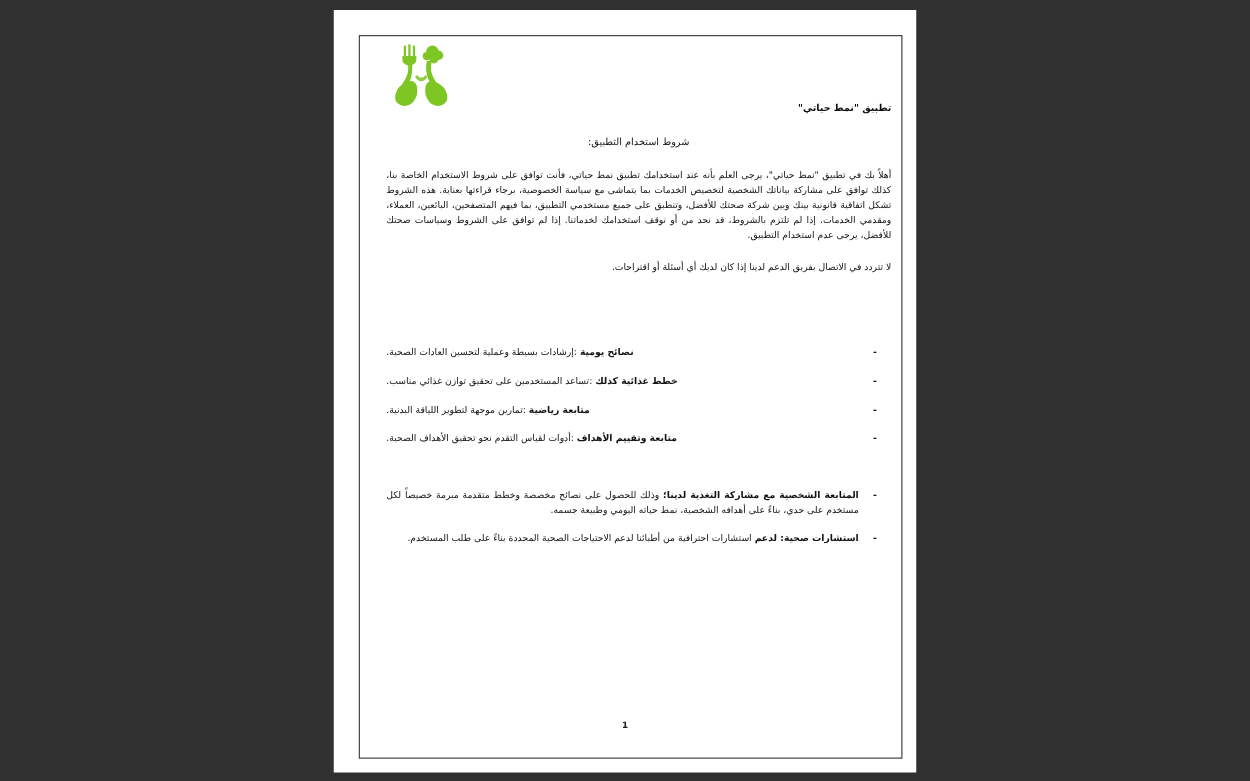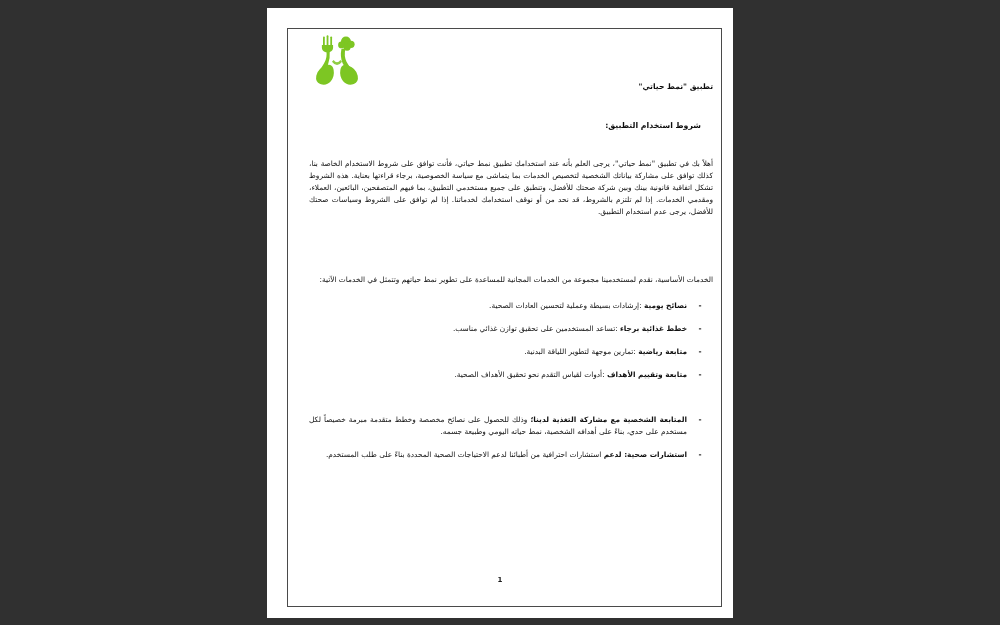--- a/index.html
+++ b/index.html
@@ -70,24 +70,24 @@
     margin: 0;
     padding: 0;
     text-align: right;
     font-weight: bold;
     font-size: 7.6px;
     line-height: 1.35;
     color: #0d0d0d;
     letter-spacing: 0;
   }
   .section-heading {
-    margin: 12px;
-    padding: 0;
-    text-align: right;
-    font-weight: bold;
+    margin: 0;
+    padding: 0;
+    text-align: center;
+    font-weight: normal;
     font-size: 7.8px;
     line-height: 1.35;
     color: #0d0d0d;
   }
   .body-par {
     margin: 0;
     padding: 0;
     text-align: justify;
     text-align-last: right;
     font-size: 7.4px;
@@ -119,21 +119,21 @@
     width: 26px;
     text-align: center;
     font-size: 7.4px;
     line-height: 1.62;
     color: #111;
     font-weight: bold;
     padding-top: 0px;
   }
   .bullet-text {
     flex: 1 1 auto;
-    text-align: right;
+    text-align: left;
     font-size: 7.4px;
     line-height: 1.62;
     color: #111;
   }
   .bullet-text.justified {
     text-align: justify;
     text-align-last: right;
   }
   .bullet-text b { font-weight: bold; }
 
@@ -194,43 +194,43 @@
       <div class="sp-title"></div>
 
       <div class="section-heading">شروط استخدام التطبيق:</div>
 
       <div class="sp-2"></div>
 
       <p class="body-par">أهلاً بك في تطبيق "نمط حياتي"، يرجى العلم بأنه عند استخدامك تطبيق نمط حياتي، فأنت توافق على شروط الاستخدام الخاصة بنا، كذلك توافق على مشاركة بياناتك الشخصية لتخصيص الخدمات بما يتماشى مع سياسة الخصوصية، برجاء قراءتها بعناية. هذه الشروط تشكل اتفاقية قانونية بينك وبين شركة صحتك للأفضل، وتنطبق على جميع مستخدمي التطبيق، بما فيهم المتصفحين، البائعين، العملاء، ومقدمي الخدمات. إذا لم تلتزم بالشروط، قد نحد من أو نوقف استخدامك لخدماتنا. إذا لم توافق على الشروط وسياسات صحتك للأفضل، يرجى عدم استخدام التطبيق.</p>
 
       <div class="sp-2"></div>
 
-
-      <div class="sp-2"></div>
-
-
-      <div class="sp-2"></div>
-
-
-      <div class="sp-2"></div>
-
-      <p class="body-par">الخدمات الأساسية، نقدم لمستخدمينا مجموعة من الخدمات المجانية للمساعدة على تطوير نمط حياتهم وتتمثل في الخدمات الآتية:</p>
+      <p class="body-par plain-right">لا تتردد في الاتصال بفريق الدعم لدينا إذا كان لديك أي أسئلة أو اقتراحات.</p>
+
+      <div class="sp-2"></div>
+
+
+      <div class="sp-2"></div>
+
+
+      <div class="sp-2"></div>
+
 
       <div class="sp-2"></div>
 
       <div class="bullet-list">
 
         <div class="bullet-row">
           <span class="bullet-mark">-</span>
           <span class="bullet-text"><b>نصائح يومية</b><span> :إرشادات بسيطة وعملية لتحسين العادات الصحية.</span></span>
         </div>
 
         <div class="bullet-row">
           <span class="bullet-mark">-</span>
-          <span class="bullet-text"><b>خطط غذائية برجاء</b><span> :تساعد المستخدمين على تحقيق توازن غذائي مناسب.</span></span>
+          <span class="bullet-text"><b>خطط غذائية كذلك</b><span> :تساعد المستخدمين على تحقيق توازن غذائي مناسب.</span></span>
         </div>
 
         <div class="bullet-row">
           <span class="bullet-mark">-</span>
           <span class="bullet-text"><b>متابعة رياضية</b><span> :تمارين موجهة لتطوير اللياقة البدنية.</span></span>
         </div>
 
         <div class="bullet-row">
           <span class="bullet-mark">-</span>
           <span class="bullet-text"><b>متابعة وتقييم الأهداف</b><span> :أدوات لقياس التقدم نحو تحقيق الأهداف الصحية.</span></span>

